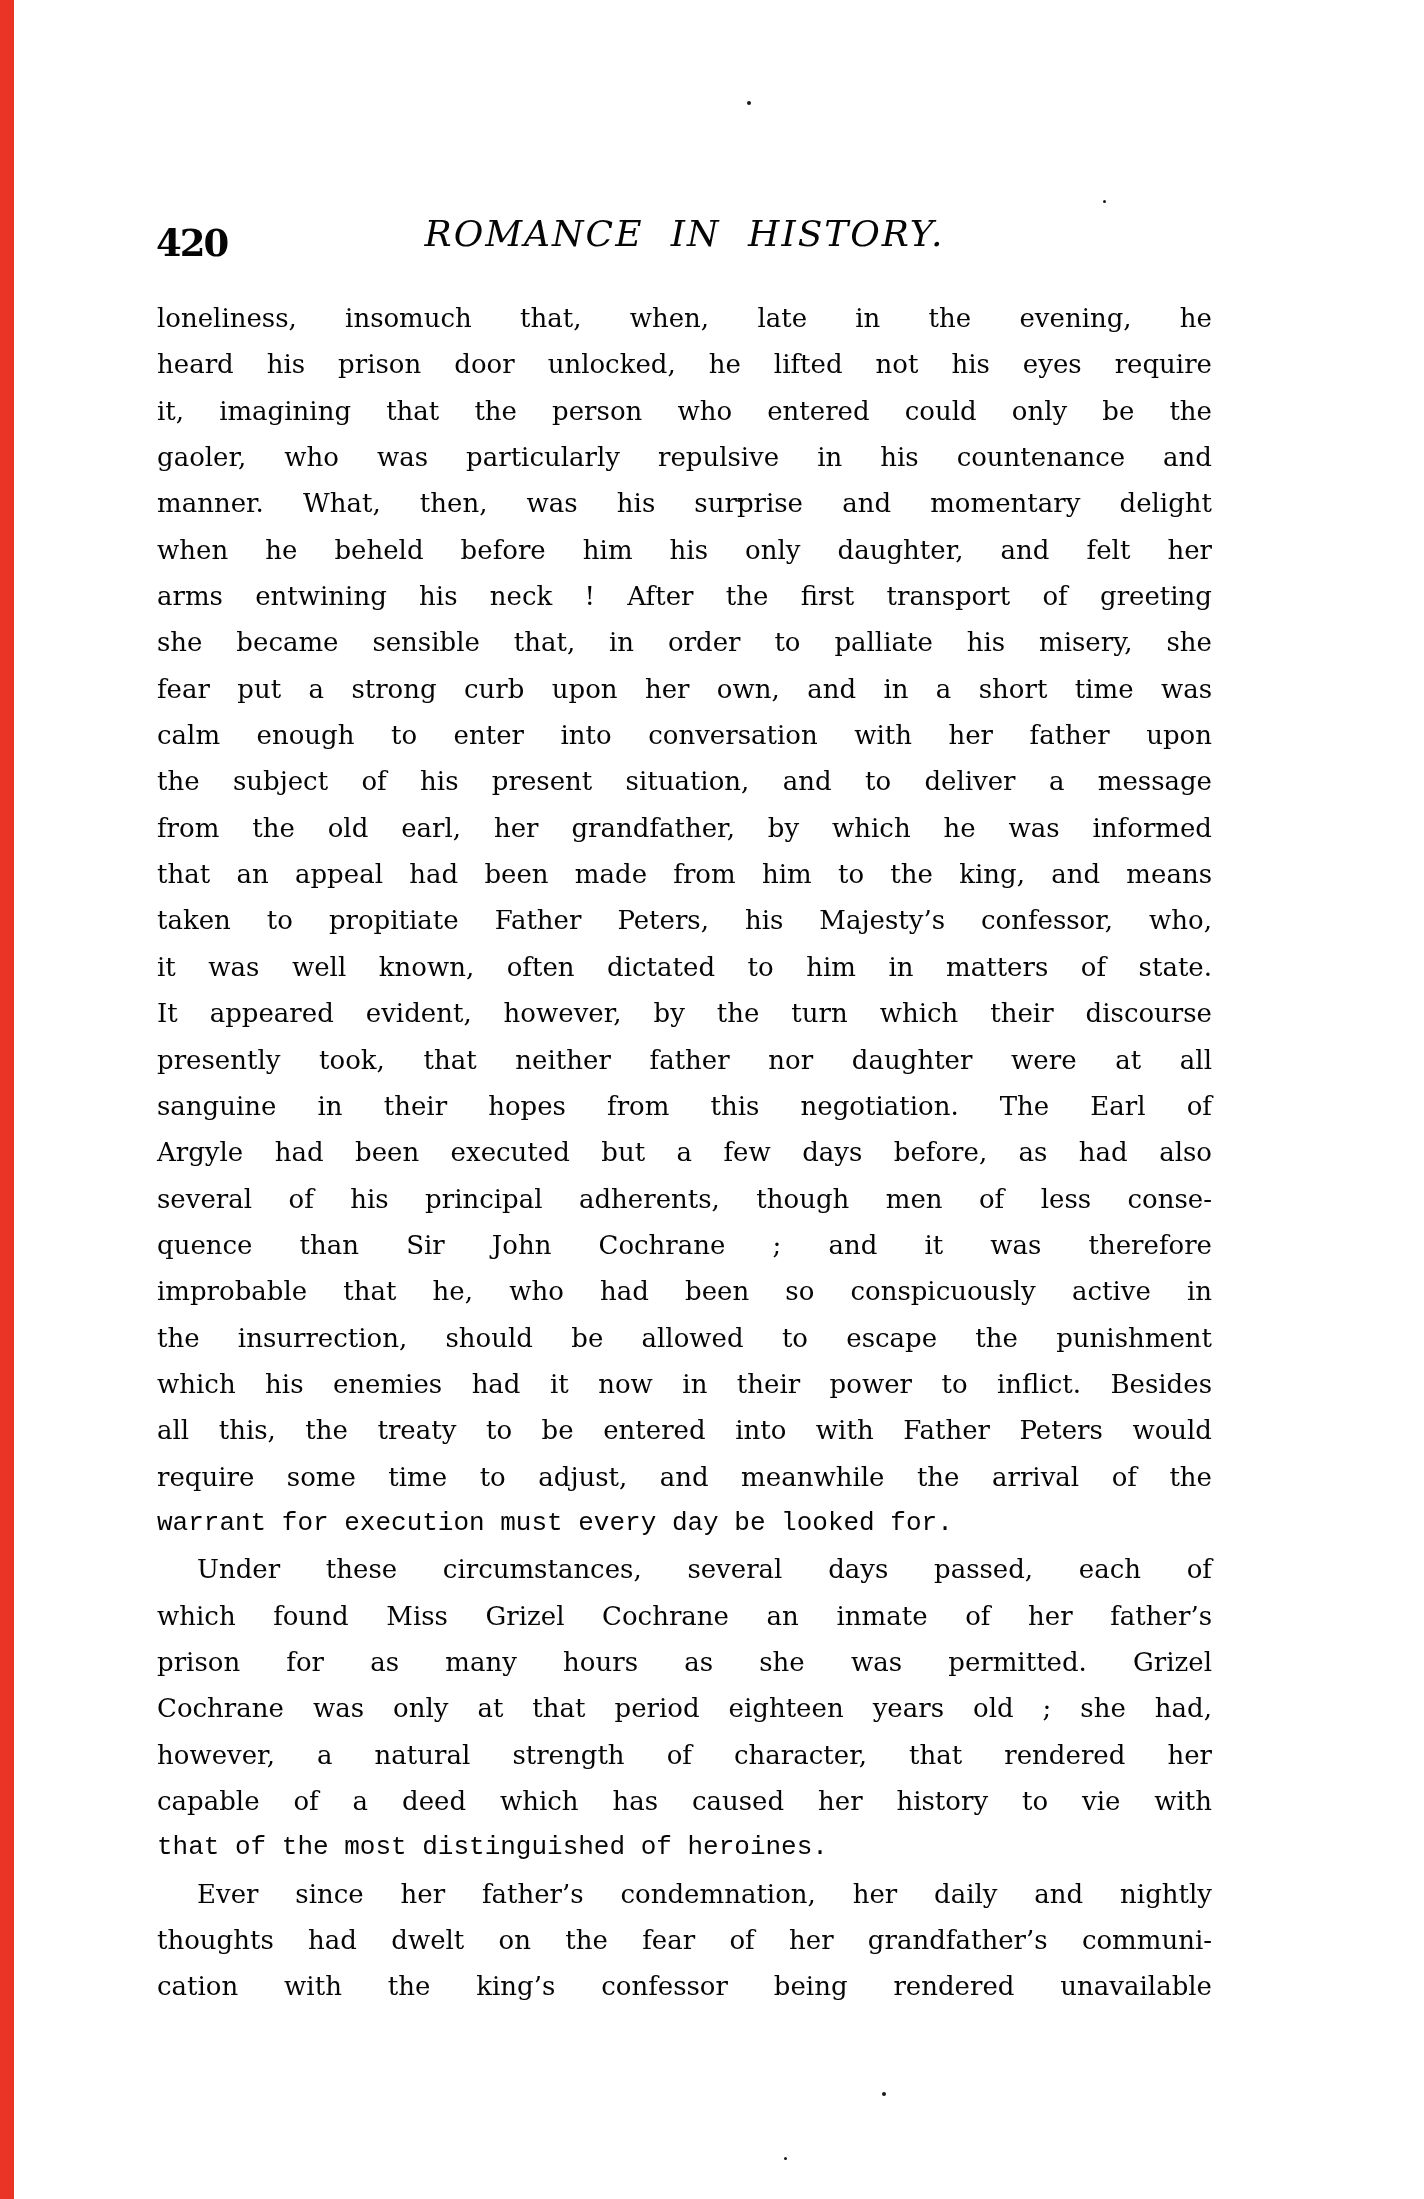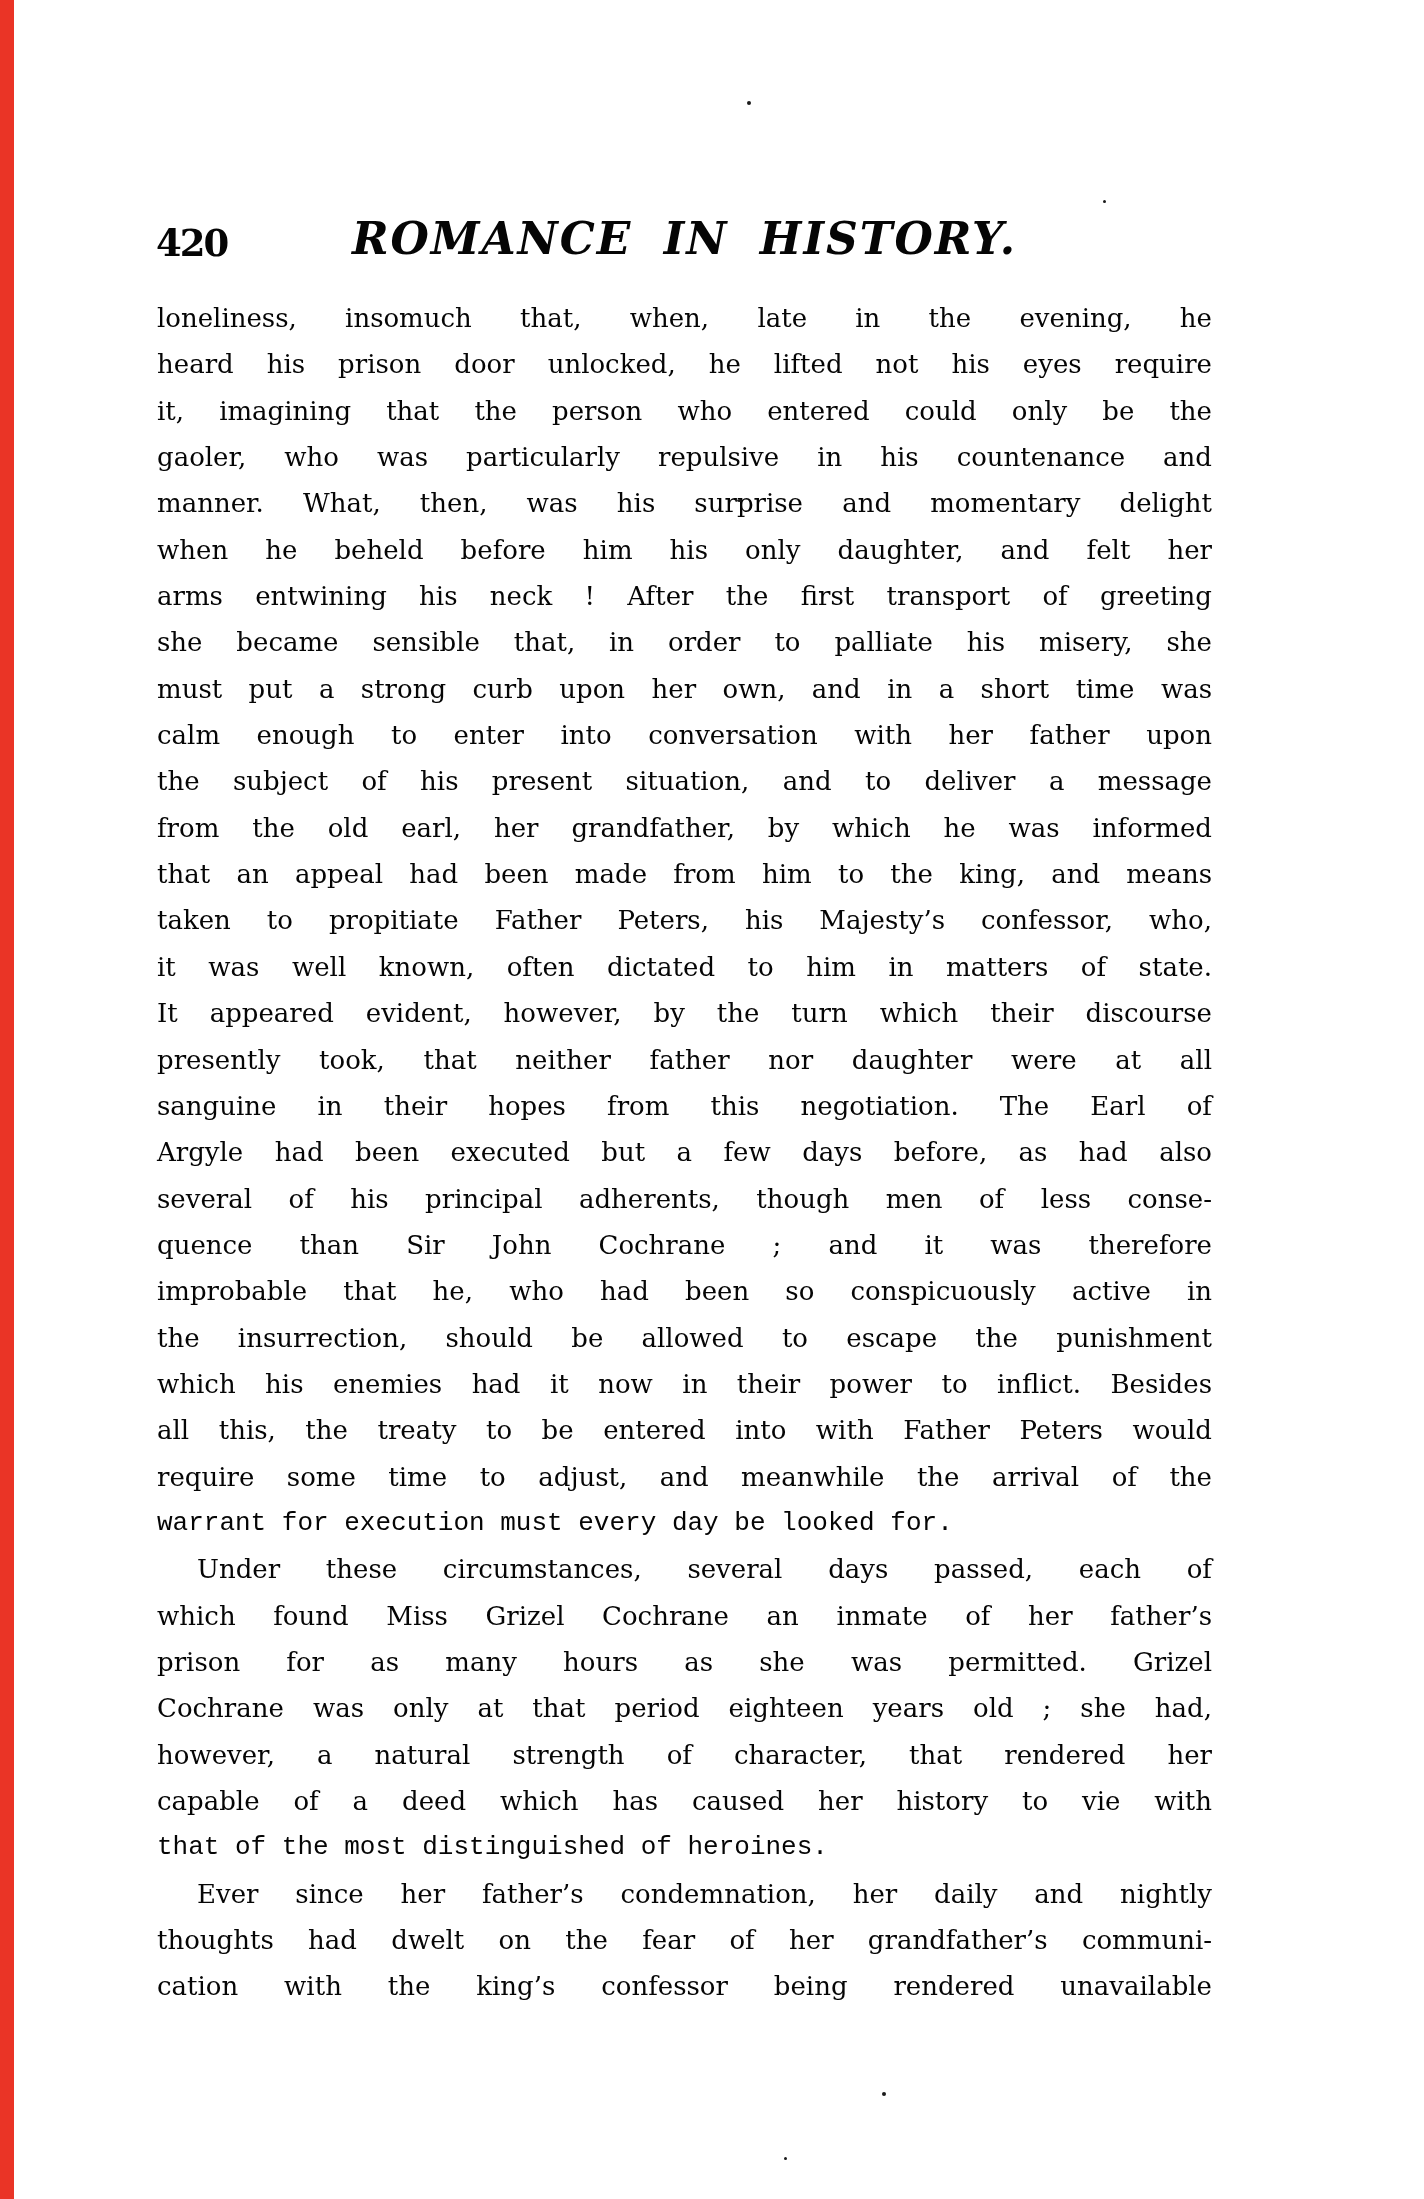--- a/index.html
+++ b/index.html
@@ -24,22 +24,22 @@
     font-size: 37px;
     letter-spacing: -2px;
     font-weight: bold;
   }
   .runhead {
     position: absolute;
     left: 157px; top: 213px;
     width: 1055px;
     text-align: center;
     font-style: italic;
-    font-weight: bold;
-    font-size: 44px;
+    font-weight: normal;
+    font-size: 36px;
     letter-spacing: 2px;
     word-spacing: 14px;
     white-space: nowrap;
   }
   .bodytext {
     position: absolute;
     left: 157px; top: 295px;
     width: 1055px;
     font-size: 26px;
     line-height: 46.35px;
@@ -67,21 +67,21 @@
   <div class="runhead">ROMANCE IN HISTORY.</div>
   <div class="bodytext" id="text-block">
       <div class="line">loneliness, insomuch that, when, late in the evening, he</div>
       <div class="line">heard his prison door unlocked, he lifted not his eyes require</div>
       <div class="line">it, imagining that the person who entered could only be the</div>
       <div class="line">gaoler, who was particularly repulsive in his countenance and</div>
       <div class="line">manner. What, then, was his surprise and momentary delight</div>
       <div class="line">when he beheld before him his only daughter, and felt her</div>
       <div class="line">arms entwining his neck ! After the first transport of greeting</div>
       <div class="line">she became sensible that, in order to palliate his misery, she</div>
-      <div class="line">must put a strong curb upon her own, and in a short time was</div>
+      <div class="line">fear put a strong curb upon her own, and in a short time was</div>
       <div class="line">calm enough to enter into conversation with her father upon</div>
       <div class="line">the subject of his present situation, and to deliver a message</div>
       <div class="line">from the old earl, her grandfather, by which he was informed</div>
       <div class="line">that an appeal had been made from him to the king, and means</div>
       <div class="line">taken to propitiate Father Peters, his Majesty’s confessor, who,</div>
       <div class="line">it was well known, often dictated to him in matters of state.</div>
       <div class="line">It appeared evident, however, by the turn which their discourse</div>
       <div class="line">presently took, that neither father nor daughter were at all</div>
       <div class="line">sanguine in their hopes from this negotiation. The Earl of</div>
       <div class="line">Argyle had been executed but a few days before, as had also</div>

